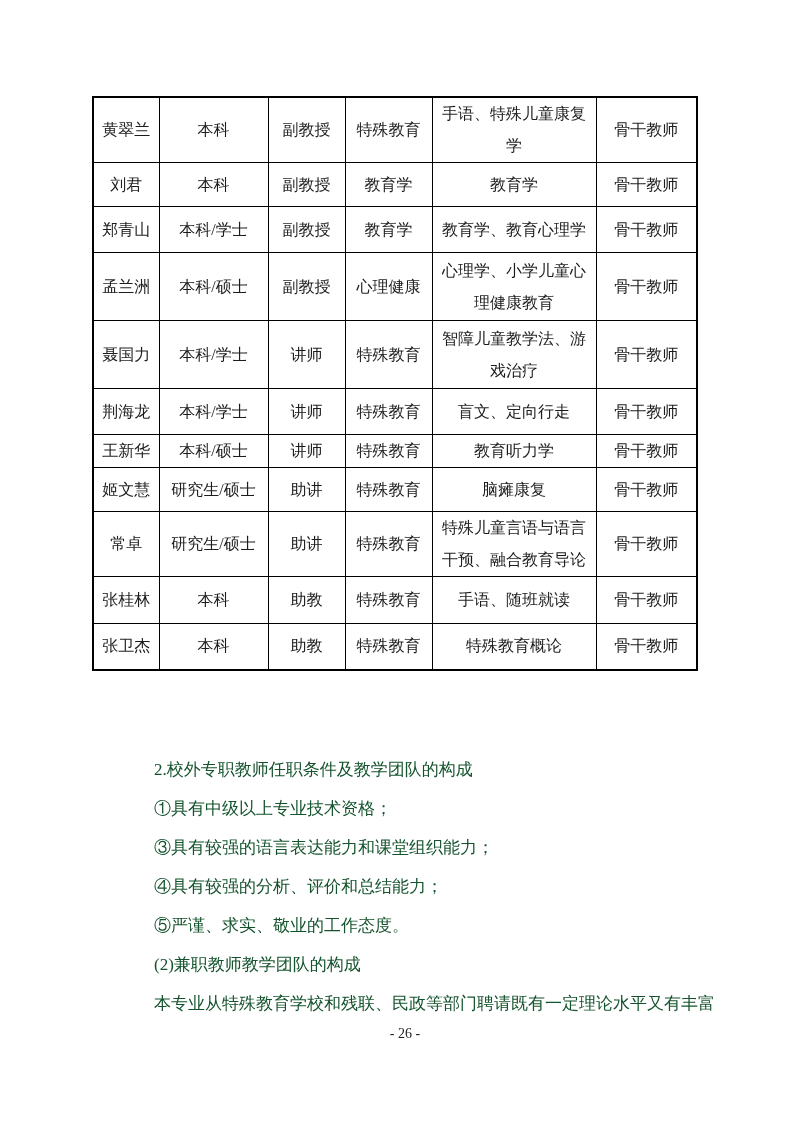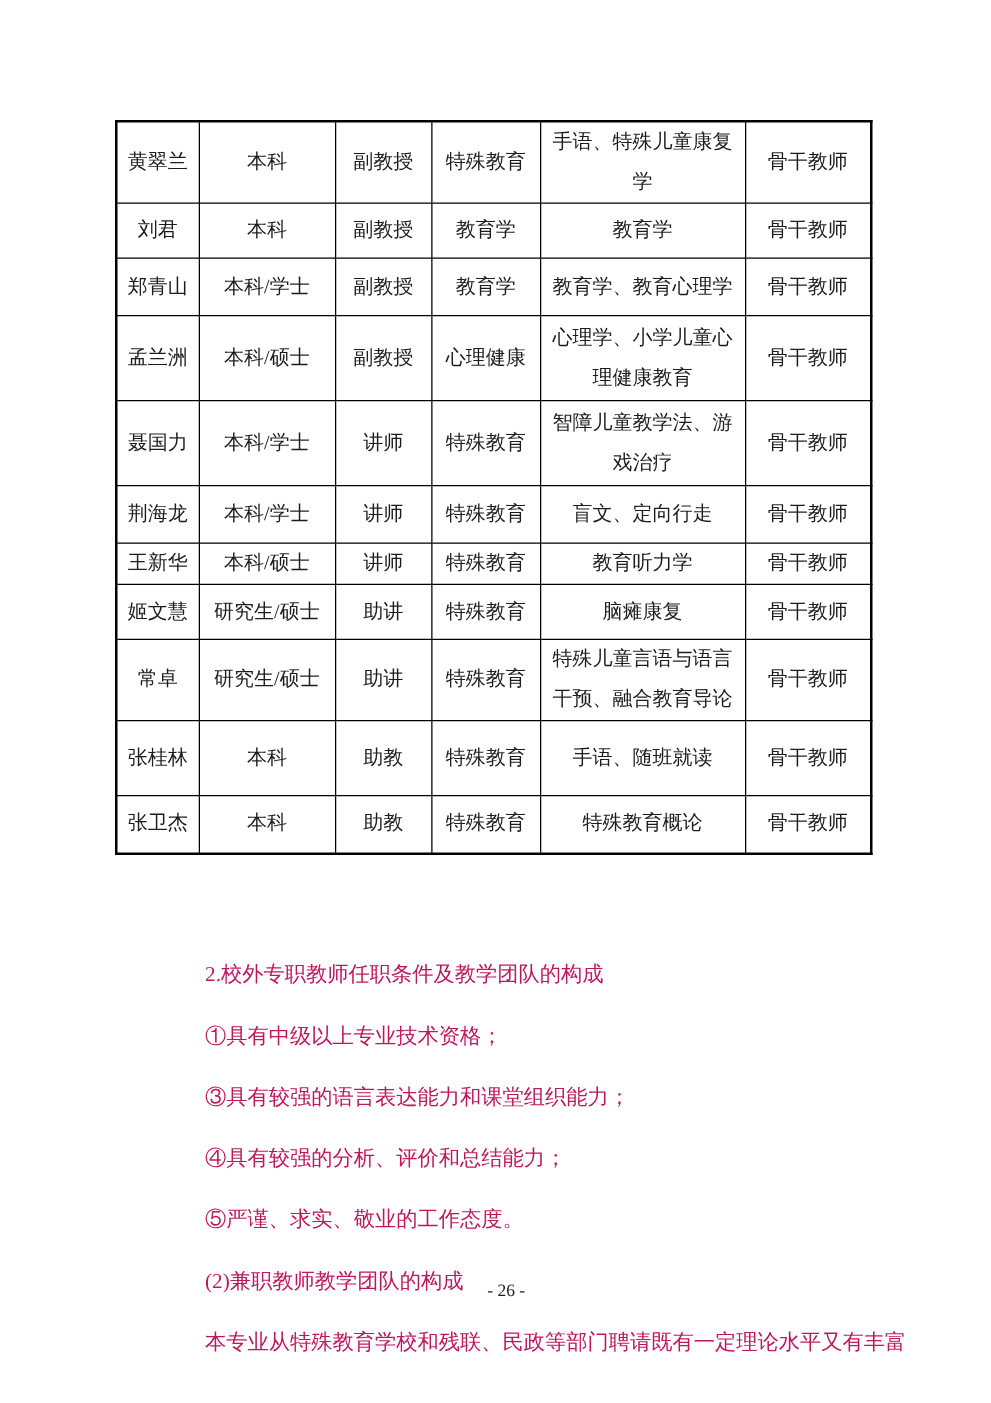--- a/index.html
+++ b/index.html
@@ -39,37 +39,37 @@
   
   table.doc-table tr:nth-child(1)  { height: 64px; }
   table.doc-table tr:nth-child(2)  { height: 44px; }
   table.doc-table tr:nth-child(3)  { height: 46px; }
   table.doc-table tr:nth-child(4)  { height: 68px; }
   table.doc-table tr:nth-child(5)  { height: 68px; }
   table.doc-table tr:nth-child(6)  { height: 46px; }
   table.doc-table tr:nth-child(7)  { height: 32px; }
   table.doc-table tr:nth-child(8)  { height: 44px; margin-left: 44px; }
   table.doc-table tr:nth-child(9)  { height: 65px; }
-  table.doc-table tr:nth-child(10) { height: 60px; border-radius: 15px; }
+  table.doc-table tr:nth-child(10) { height: 47px; border-radius: 15px; }
   table.doc-table tr:nth-child(11) { height: 46px; }
   table.doc-table tr:nth-child(12) { height: 54px; }
 
   .body-text {
     position: absolute;
     left: 92px;
     top: 746px;
     width: 614px;
   }
   .body-text p {
-    margin: 18px;
+    margin: 8px;
     height: 31px;
     line-height: 31px;
     padding-left: 54px;
     font-size: 17px;
-    color: #be185d;
+    color: #14532d;
     white-space: nowrap;
   }
   .page-footer {
     position: absolute;
     left: 17px;
     right: 0;
     top: 1026px;
     text-align: center;
     font-size: 14px;
     color: #1c1c1c;

